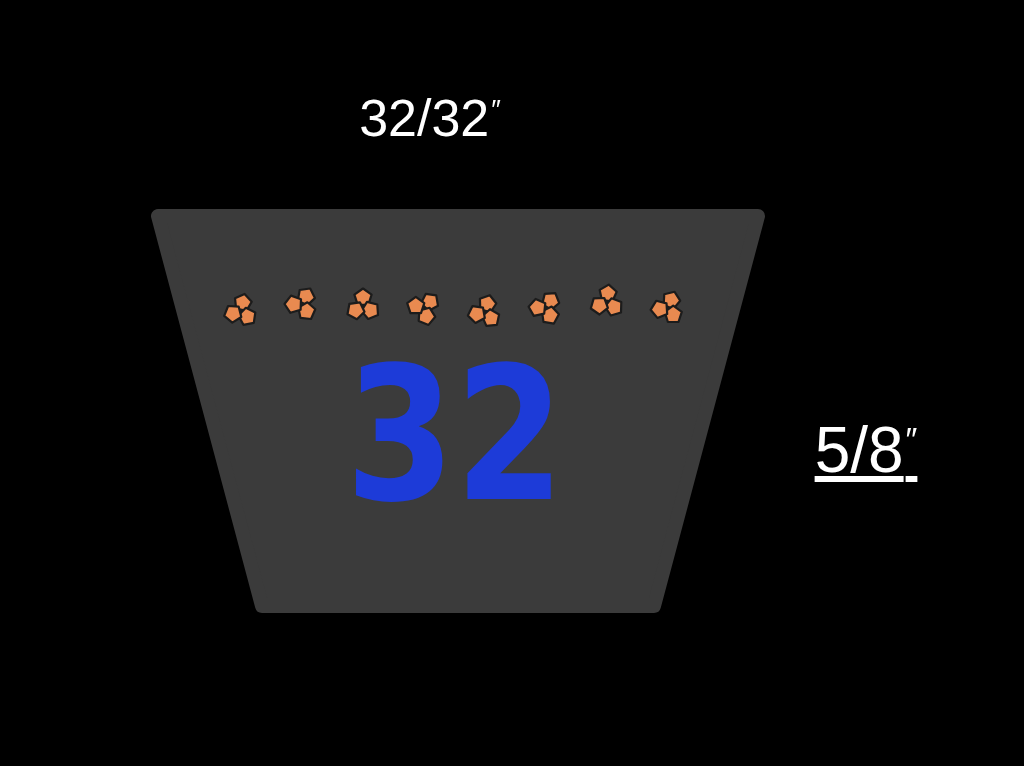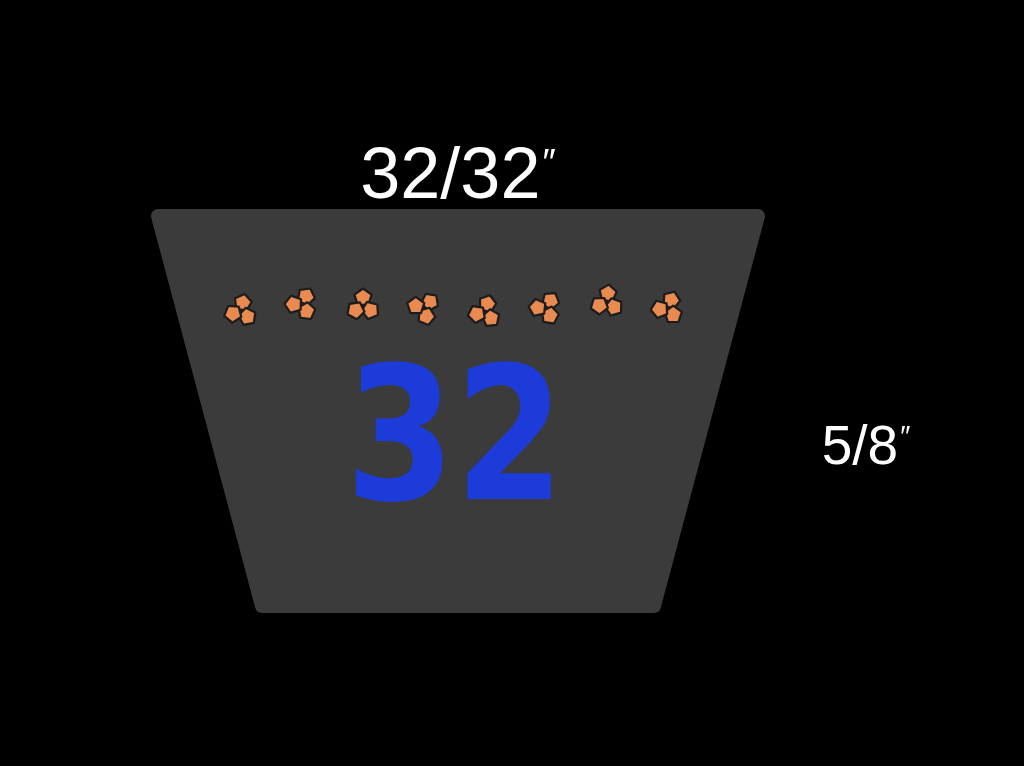--- a/index.html
+++ b/index.html
@@ -22,33 +22,33 @@
     top: 0;
   }
   .label {
     position: absolute;
     color: var(--label, #fff);
     white-space: nowrap;
     line-height: 1;
     user-select: none;
   }
   .top-label {
-    left: 458px;
+    left: 430px;
     top: 92px;
     transform: translateX(-50%);
-    font-size: 72px;
+    font-size: 52px;
     font-weight: 400;
-    margin-top: 45px;
   }
   .side-label {
     left: 866px;
     top: 418px;
     transform: translateX(-50%);
-    font-size: 55px;
+    font-size: 64px;
     font-weight: 400;
+    text-decoration: underline;
   }
   .unit {
     font-size: 0.52em;
     vertical-align: 0.62em;
     margin-left: 2px;
   }
   .belt-number {
     position: absolute;
     left: 455px;
     top: 443px;

